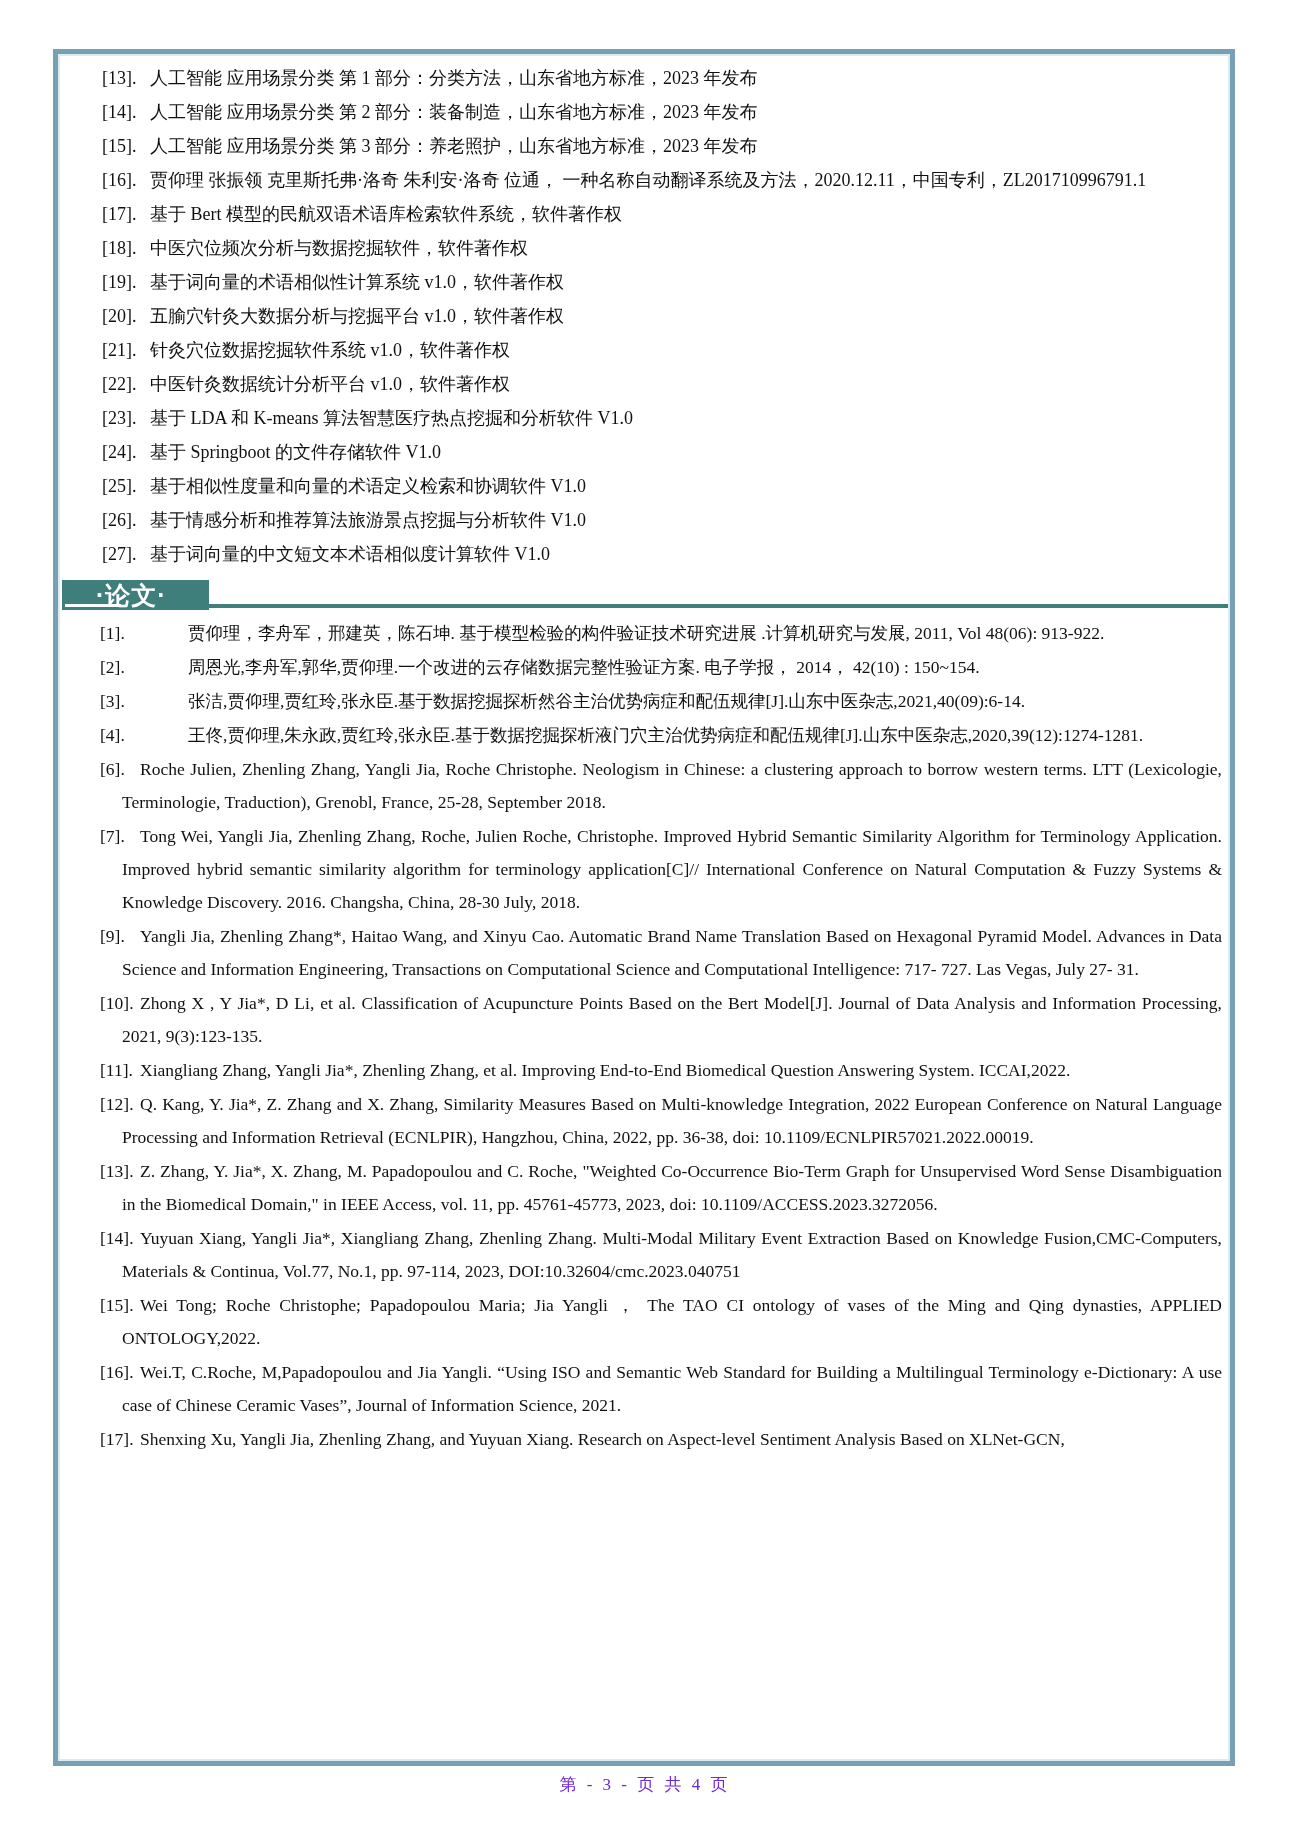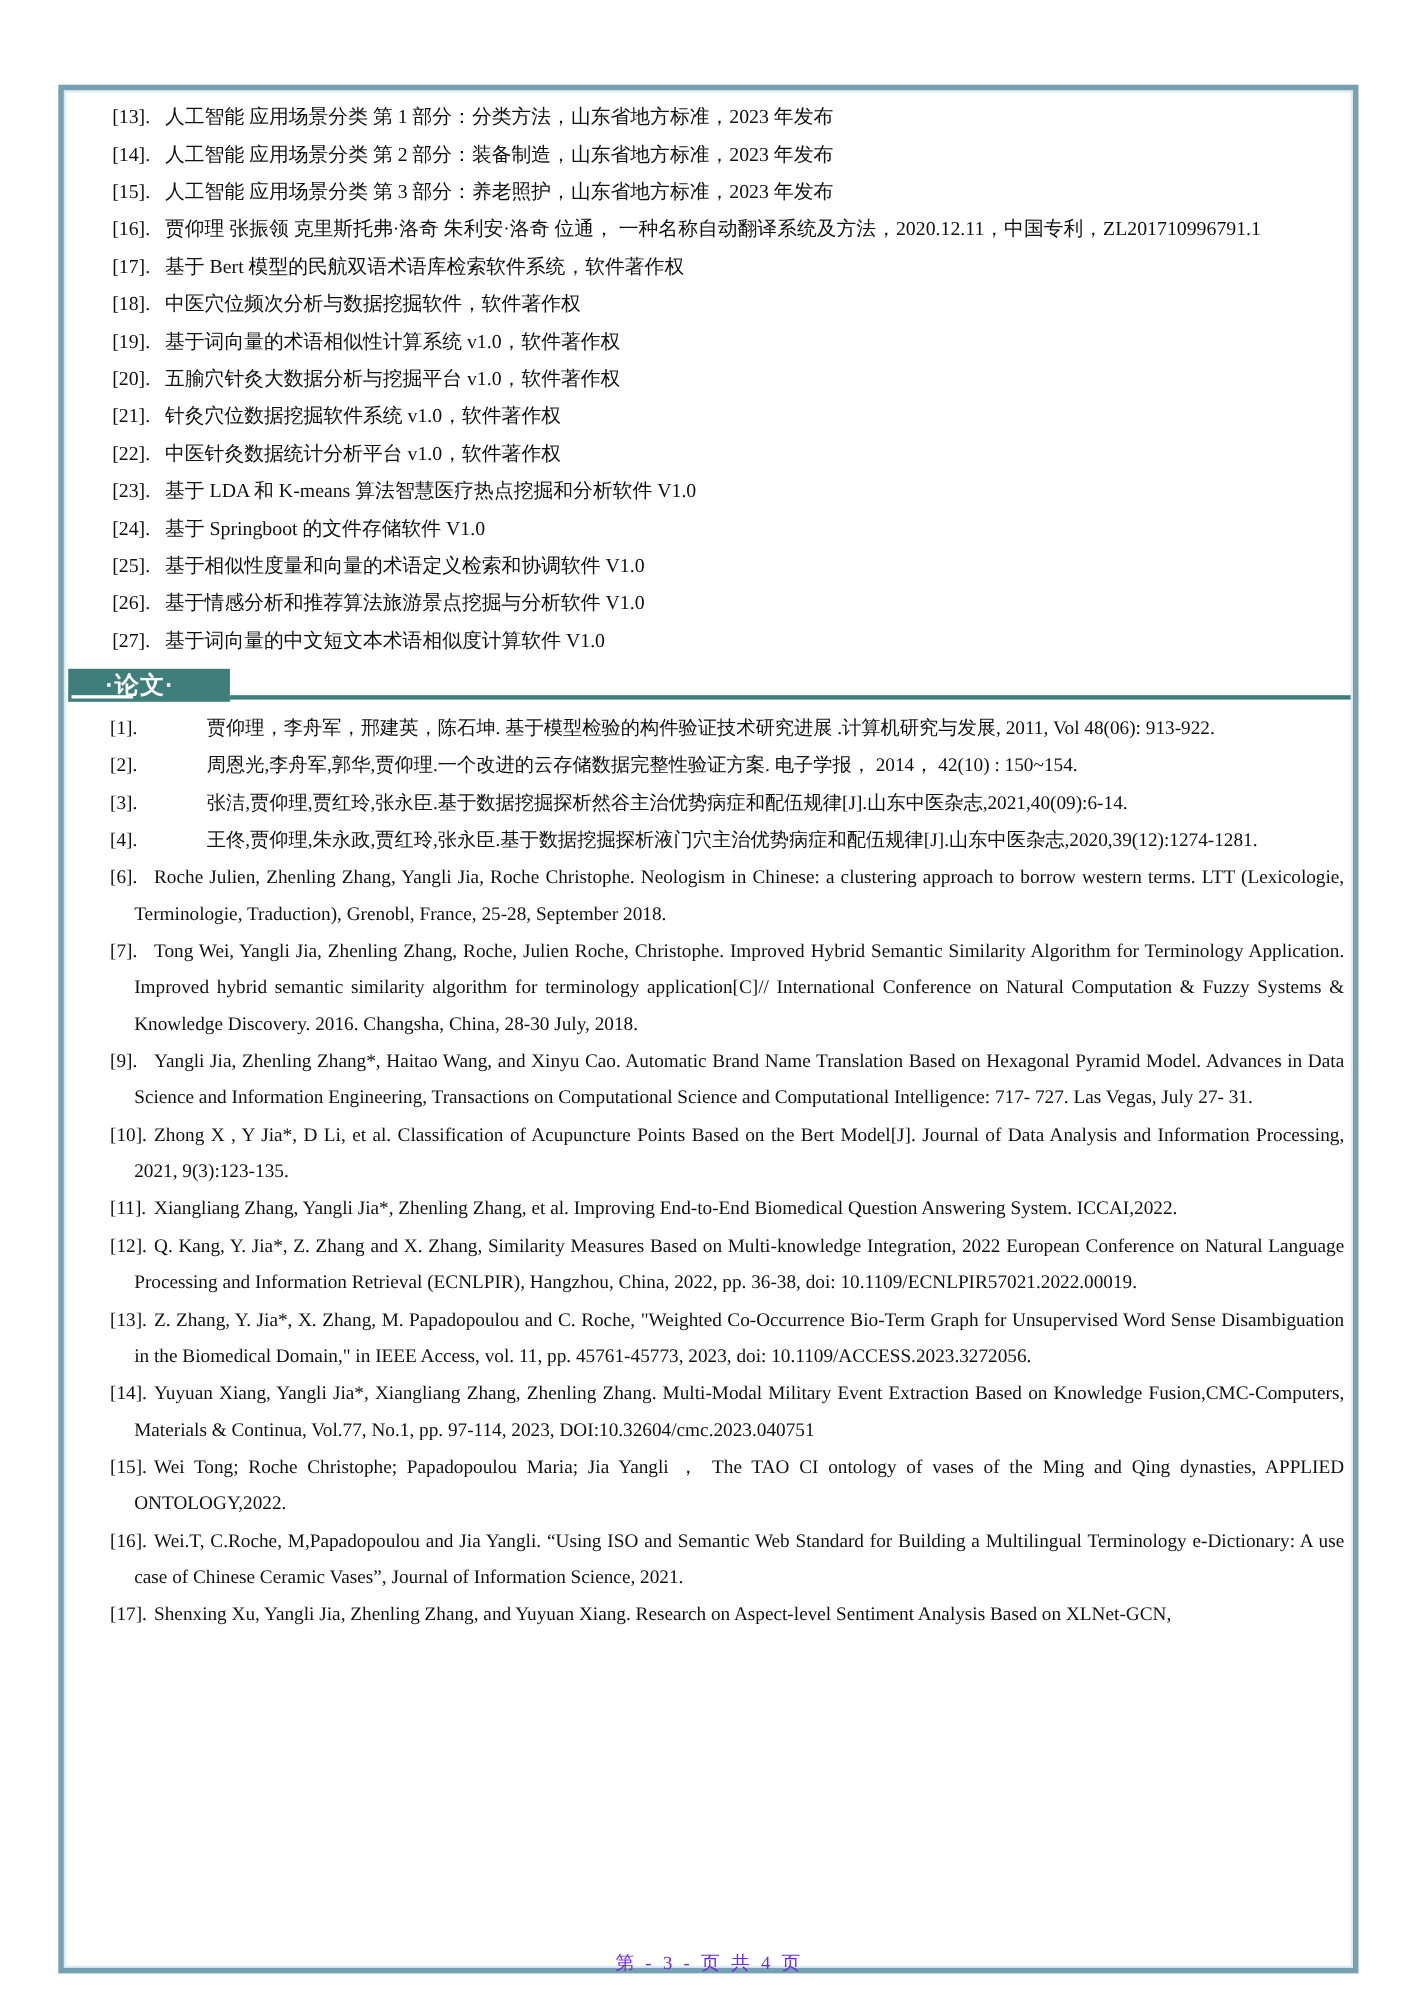--- a/index.html
+++ b/index.html
@@ -6,40 +6,39 @@
   body{
     width:1290px;height:1821px;position:relative;background:#ffffff;
     font-family:"Liberation Serif","DejaVu Serif",serif;color:#111111;
     overflow:hidden;
   }
   .frame{
     position:absolute;left:53px;top:49px;width:1182px;height:1717px;
     box-sizing:border-box;border:5px solid #76a0b4;
     box-shadow:inset 0 0 0 2px #dfeaf0;
     background:#ffffff;
-    margin-top:28px;
   }
   .content{position:absolute;left:2px;top:2px;right:2px;bottom:2px;overflow:hidden;}
 
   
   .ref{line-height:33px;margin:0 0 1px 0;}
   .num{display:inline-block;text-indent:0;}
   .txt{display:inline;}
 
   
   .std-list{padding:6px 8px 0 90px;font-size:18px;}
   .std-list .ref{text-indent:-48px;}
   .std-list .num{min-width:48px;}
 
   
   .section-bar{position:relative;height:30px;margin:9px 0 7px 2px;}
   .badge{
     position:absolute;left:0;top:0;width:147px;height:30px;background:#3e7e7b;
     color:#ffffff;font-family:"Liberation Sans","DejaVu Sans",sans-serif;
-    font-weight:bold;font-size:22px;line-height:30px;padding-left:34px;
+    font-weight:bold;font-size:25px;line-height:30px;padding-left:34px;
     box-sizing:border-box;letter-spacing:1px;
   }
   .badge-underline{
     position:absolute;left:3px;bottom:3px;width:56px;height:3px;background:#ffffff;
   }
   .section-rule{
     position:absolute;left:147px;right:0;bottom:2px;height:4px;background:#3e7e7b;
   }
 
   

